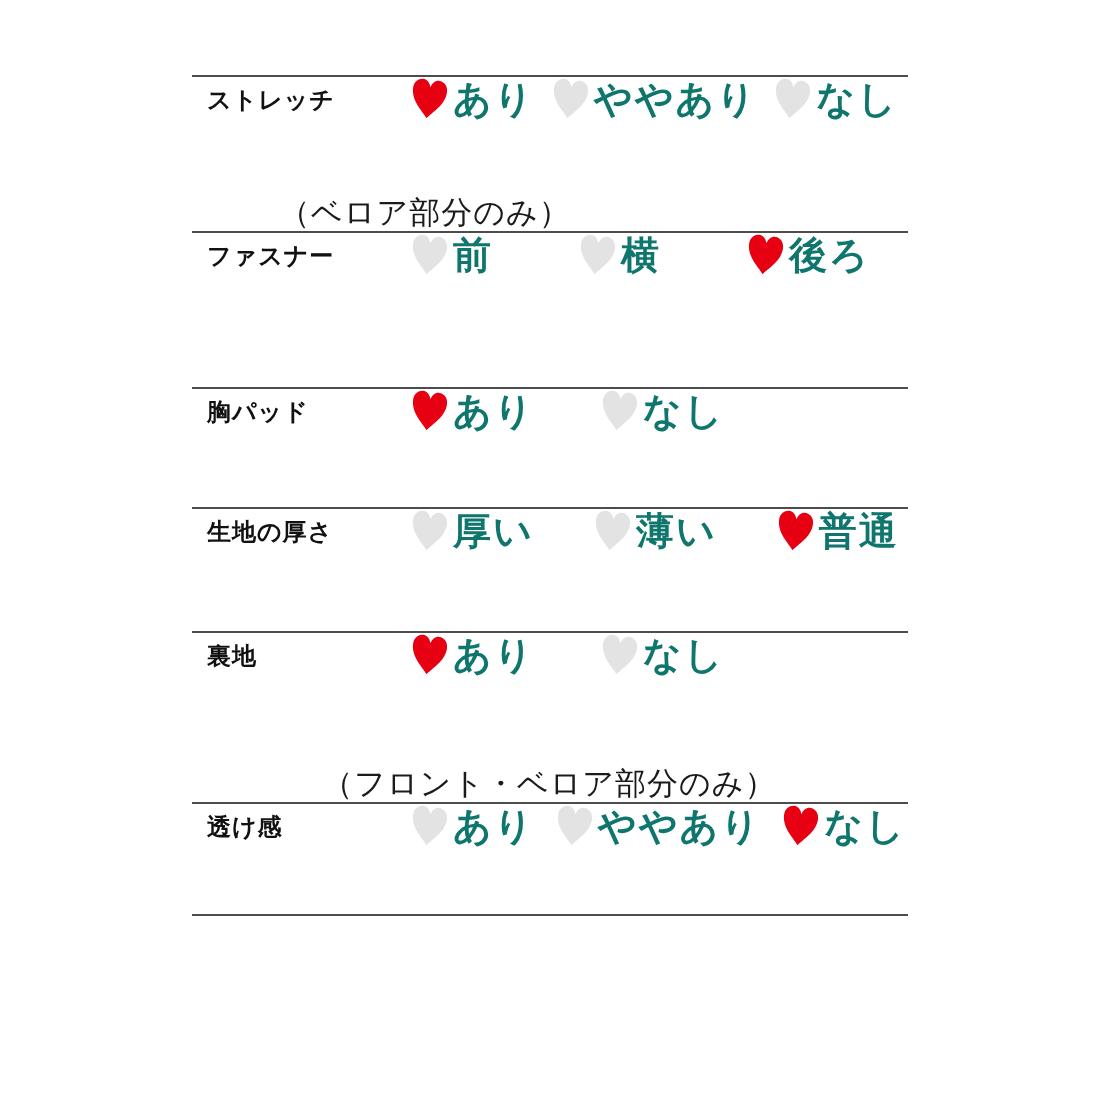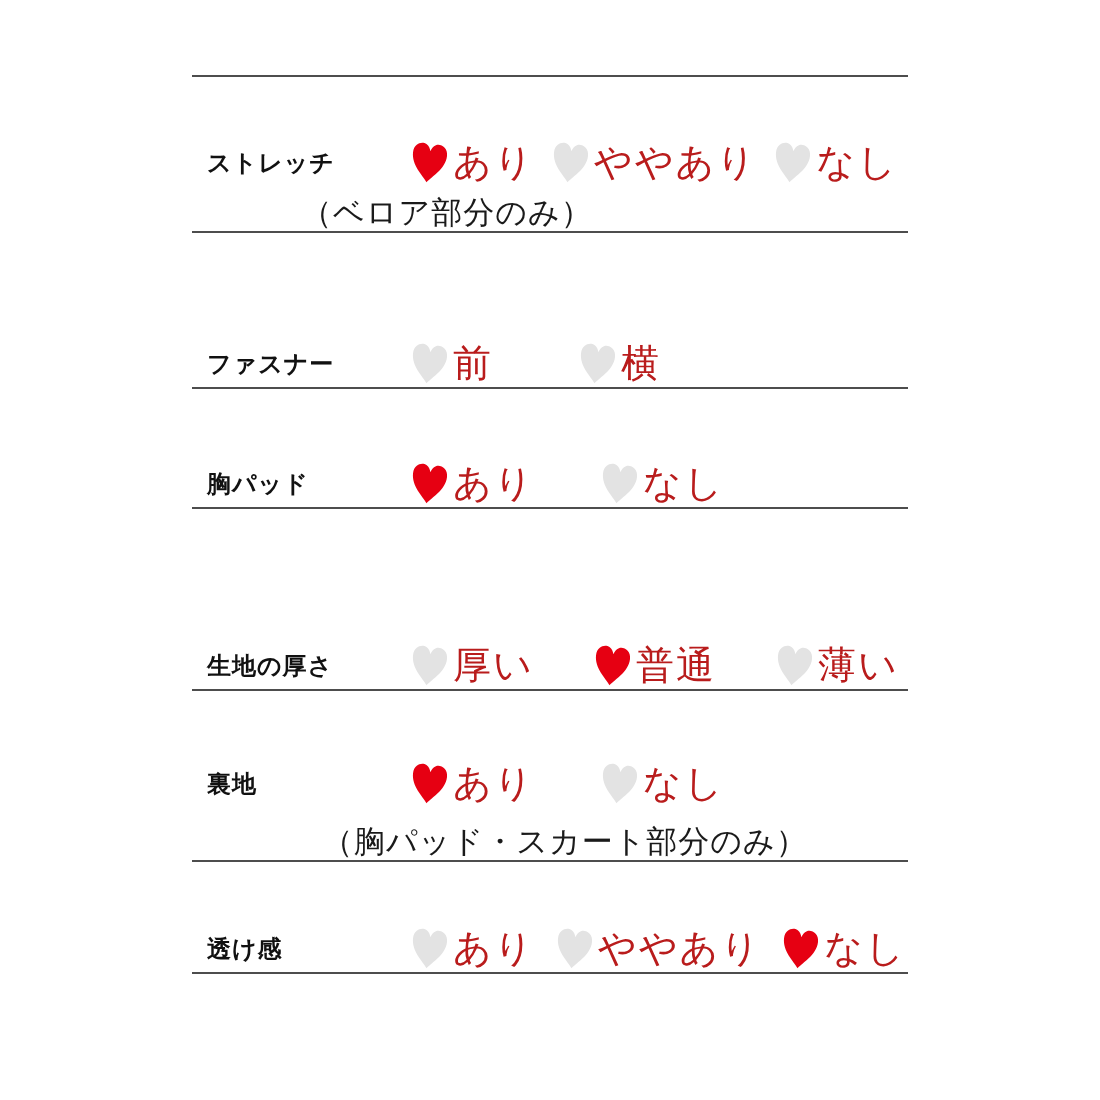--- a/index.html
+++ b/index.html
@@ -17,27 +17,27 @@
   .spec-table {
     width: 716px;
     margin: 75px auto 0 auto;
     border-top: 2px solid #4d4d4d;
   }
   .row {
     box-sizing: border-box;
     border-bottom: 2px solid #4d4d4d;
     display: flex;
     flex-direction: column;
-    justify-content: flex-end;
+    justify-content: space-between;
     padding-left: 15px;
   }
   .row:nth-of-type(1) { height: 156px; }
   .row:nth-of-type(2) { height: 156px; }
   .row:nth-of-type(3) { height: 120px; }
-  .row:nth-of-type(4) { height: 182px; }
+  .row:nth-of-type(4) { height: 124px; }
   .row:nth-of-type(5) { height: 171px; gap: 8px; }
   .row:nth-of-type(6) { height: 112px; }
 
   .row-main {
     display: flex;
     align-items: center;
   }
   .row-label {
     width: 203px;
     flex-shrink: 0;
@@ -58,43 +58,44 @@
   .row:nth-of-type(6) .opts { gap: 20px; }
 
   .opt {
     display: flex;
     align-items: center;
     gap: 5px;
   }
   .opt-label {
     font-size: 38px;
     letter-spacing: 2px;
-    color: #b91c1c;
+    color: #0f766e;
     white-space: nowrap;
     line-height: 1.2;
+    font-weight: bold;
   }
   .heart {
     width: 38px;
     height: 45px;
     flex-shrink: 0;
     transform: rotate(7deg);
     margin-top: -2px;
   }
   .heart.selected   path { fill: var(--heart-selected); }
   .heart.unselected path { fill: var(--heart-unselected); }
 
   .note {
     font-size: 31px;
     letter-spacing: 1px;
     color: #1a1a1a;
     margin-top: 8px;
     white-space: nowrap;
     line-height: 1.2;
   }
-  .row:nth-of-type(1) .note { margin-left: 94px; }
+  .row:nth-of-type(1) .note { margin-left: 72px; }
   .row:nth-of-type(5) .note { margin-left: 115px; }
 </style>
 </head>
 <body>
 
 <div class="spec-table">
     <section class="row">
     <div class="row-main">
       <div class="row-label">ストレッチ</div>
       <div class="opts">
@@ -129,20 +130,26 @@
       <path d="M20 44 C15 37, 2 28, 2 14 C2 4.5, 10.5 1.5, 15 4 C17.8 5.5, 19.3 8.5, 20 11 C20.7 8.5, 22.2 5.5, 25 4 C29.5 1.5, 38 4.5, 38 14 C38 28, 25 37, 20 44 Z"></path>
     </svg>
     <span class="opt-label">前</span>
   </span>
           <span class="opt">
     <svg class="heart unselected" viewBox="0 0 40 46" xmlns="http://www.w3.org/2000/svg">
       <path d="M20 44 C15 37, 2 28, 2 14 C2 4.5, 10.5 1.5, 15 4 C17.8 5.5, 19.3 8.5, 20 11 C20.7 8.5, 22.2 5.5, 25 4 C29.5 1.5, 38 4.5, 38 14 C38 28, 25 37, 20 44 Z"></path>
     </svg>
     <span class="opt-label">横</span>
   </span>
+          <span class="opt">
+    <svg class="heart selected" viewBox="0 0 40 46" xmlns="http://www.w3.org/2000/svg">
+      <path d="M20 44 C15 37, 2 28, 2 14 C2 4.5, 10.5 1.5, 15 4 C17.8 5.5, 19.3 8.5, 20 11 C20.7 8.5, 22.2 5.5, 25 4 C29.5 1.5, 38 4.5, 38 14 C38 28, 25 37, 20 44 Z"></path>
+    </svg>
+    <span class="opt-label">後ろ</span>
+  </span>
         </div>
     </div>
 
   </section>
     <section class="row">
     <div class="row-main">
       <div class="row-label">胸パッド</div>
       <div class="opts">
           <span class="opt">
     <svg class="heart selected" viewBox="0 0 40 46" xmlns="http://www.w3.org/2000/svg">
@@ -164,31 +171,31 @@
     <div class="row-main">
       <div class="row-label">生地の厚さ</div>
       <div class="opts">
           <span class="opt">
     <svg class="heart unselected" viewBox="0 0 40 46" xmlns="http://www.w3.org/2000/svg">
       <path d="M20 44 C15 37, 2 28, 2 14 C2 4.5, 10.5 1.5, 15 4 C17.8 5.5, 19.3 8.5, 20 11 C20.7 8.5, 22.2 5.5, 25 4 C29.5 1.5, 38 4.5, 38 14 C38 28, 25 37, 20 44 Z"></path>
     </svg>
     <span class="opt-label">厚い</span>
   </span>
           <span class="opt">
+    <svg class="heart unselected" viewBox="0 0 40 46" xmlns="http://www.w3.org/2000/svg">
+      <path d="M20 44 C15 37, 2 28, 2 14 C2 4.5, 10.5 1.5, 15 4 C17.8 5.5, 19.3 8.5, 20 11 C20.7 8.5, 22.2 5.5, 25 4 C29.5 1.5, 38 4.5, 38 14 C38 28, 25 37, 20 44 Z"></path>
+    </svg>
+    <span class="opt-label">薄い</span>
+  </span>
+          <span class="opt">
     <svg class="heart selected" viewBox="0 0 40 46" xmlns="http://www.w3.org/2000/svg">
       <path d="M20 44 C15 37, 2 28, 2 14 C2 4.5, 10.5 1.5, 15 4 C17.8 5.5, 19.3 8.5, 20 11 C20.7 8.5, 22.2 5.5, 25 4 C29.5 1.5, 38 4.5, 38 14 C38 28, 25 37, 20 44 Z"></path>
     </svg>
     <span class="opt-label">普通</span>
   </span>
-          <span class="opt">
-    <svg class="heart unselected" viewBox="0 0 40 46" xmlns="http://www.w3.org/2000/svg">
-      <path d="M20 44 C15 37, 2 28, 2 14 C2 4.5, 10.5 1.5, 15 4 C17.8 5.5, 19.3 8.5, 20 11 C20.7 8.5, 22.2 5.5, 25 4 C29.5 1.5, 38 4.5, 38 14 C38 28, 25 37, 20 44 Z"></path>
-    </svg>
-    <span class="opt-label">薄い</span>
-  </span>
         </div>
     </div>
 
   </section>
     <section class="row">
     <div class="row-main">
       <div class="row-label">裏地</div>
       <div class="opts">
           <span class="opt">
     <svg class="heart selected" viewBox="0 0 40 46" xmlns="http://www.w3.org/2000/svg">
@@ -197,21 +204,21 @@
     <span class="opt-label">あり</span>
   </span>
           <span class="opt">
     <svg class="heart unselected" viewBox="0 0 40 46" xmlns="http://www.w3.org/2000/svg">
       <path d="M20 44 C15 37, 2 28, 2 14 C2 4.5, 10.5 1.5, 15 4 C17.8 5.5, 19.3 8.5, 20 11 C20.7 8.5, 22.2 5.5, 25 4 C29.5 1.5, 38 4.5, 38 14 C38 28, 25 37, 20 44 Z"></path>
     </svg>
     <span class="opt-label">なし</span>
   </span>
         </div>
     </div>
-    <div class="note">（胸パッド・スカート部分のみ）</div>
+    <div class="note">（フロント・ベロア部分のみ）</div>
   </section>
     <section class="row">
     <div class="row-main">
       <div class="row-label">透け感</div>
       <div class="opts">
           <span class="opt">
     <svg class="heart unselected" viewBox="0 0 40 46" xmlns="http://www.w3.org/2000/svg">
       <path d="M20 44 C15 37, 2 28, 2 14 C2 4.5, 10.5 1.5, 15 4 C17.8 5.5, 19.3 8.5, 20 11 C20.7 8.5, 22.2 5.5, 25 4 C29.5 1.5, 38 4.5, 38 14 C38 28, 25 37, 20 44 Z"></path>
     </svg>
     <span class="opt-label">あり</span>

